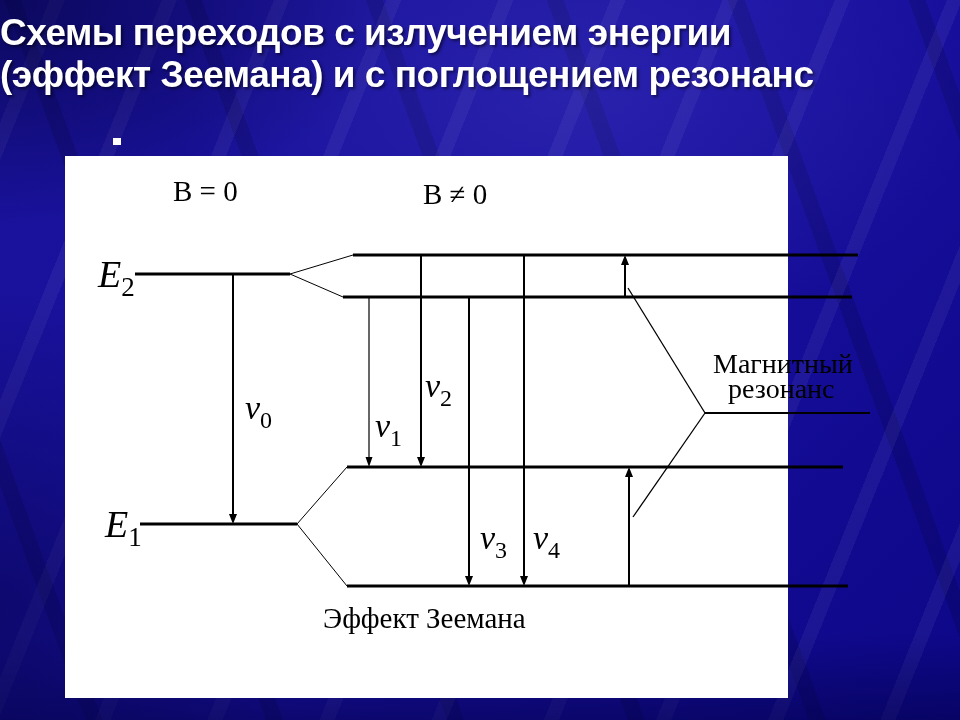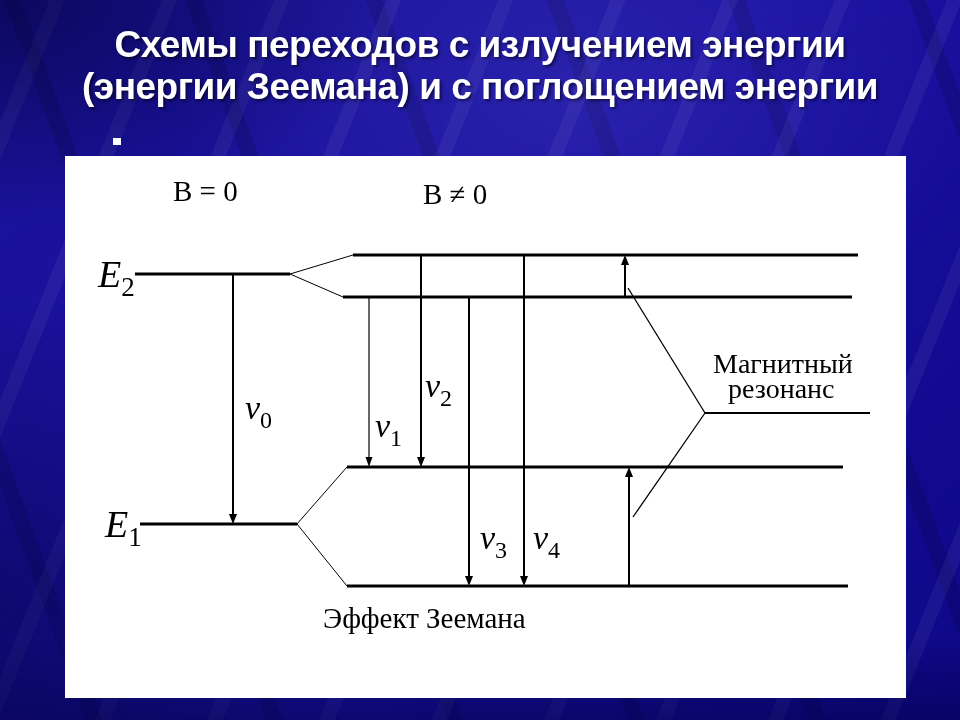--- a/index.html
+++ b/index.html
@@ -13,27 +13,27 @@
     background:
       linear-gradient(180deg, rgba(0,0,50,0.0) 88%, rgba(0,0,60,0.45) 100%),
       radial-gradient(ellipse 60% 45% at 0% 0%, rgba(0,0,45,0.55), rgba(0,0,45,0) 70%),
       radial-gradient(ellipse 50% 70% at 0% 85%, rgba(0,0,60,0.5), rgba(0,0,60,0) 65%),
       radial-gradient(ellipse 70% 60% at 60% 12%, rgba(110,110,220,0.18), rgba(110,110,220,0) 60%),
       repeating-linear-gradient(112deg, rgba(255,255,255,0) 0 46px, rgba(255,255,255,0.05) 46px 60px, rgba(255,255,255,0) 60px 104px),
       repeating-linear-gradient(70deg, rgba(0,0,40,0) 0 80px, rgba(0,0,40,0.18) 80px 96px, rgba(0,0,40,0) 96px 170px),
       linear-gradient(135deg, #191299 0%, #1a11a2 45%, #0d0787 100%);
   }
   .title{
-    position:absolute;top:24px;left:0;width:960px;text-align:center;
+    position:absolute;top:12px;left:0;width:960px;text-align:left;
     color:#ffffff;font-weight:700;font-size:37px;line-height:42px;
     letter-spacing:-0.5px;white-space:nowrap;
     text-shadow:2px 2px 3px rgba(0,0,10,0.55);
   }
   .panel{
-    position:absolute;left:65px;top:156px;width:841px;height:542px;
+    position:absolute;left:65px;top:156px;width:723px;height:542px;
     background:#ffffff;
   }
   .artifact-dot{
     position:absolute;left:113px;top:138px;width:8px;height:7px;background:#ffffff;
   }
   svg text{font-family:"Liberation Serif","DejaVu Serif",serif;fill:#000;}
   .fieldlabel{font-size:29px;}
   .lvl{font-size:38px;font-style:italic;}
   .lvl .sub{font-size:27px;font-style:normal;}
   .nu{font-size:34px;font-style:italic;}
@@ -41,21 +41,21 @@
   .cap{font-size:28px;}
   .cap2{font-size:29px;}
 </style>
 </head>
 <body>
 
 <div class="bg"></div>
 
 <div class="title">
   <div>Схемы переходов с излучением энергии</div>
-  <div>(энергии Зеемана) и с поглощением энергии</div>
+  <div>(эффект Зеемана) и с поглощением резонанс</div>
 </div>
 
 <div class="artifact-dot"></div>
 
 <div class="panel">
   <svg width="841" height="542" viewBox="0 0 841 542">
 
     <text class="fieldlabel" x="108" y="45">В = 0</text>
     <text class="fieldlabel" x="358" y="48">В ≠ 0</text>
 

